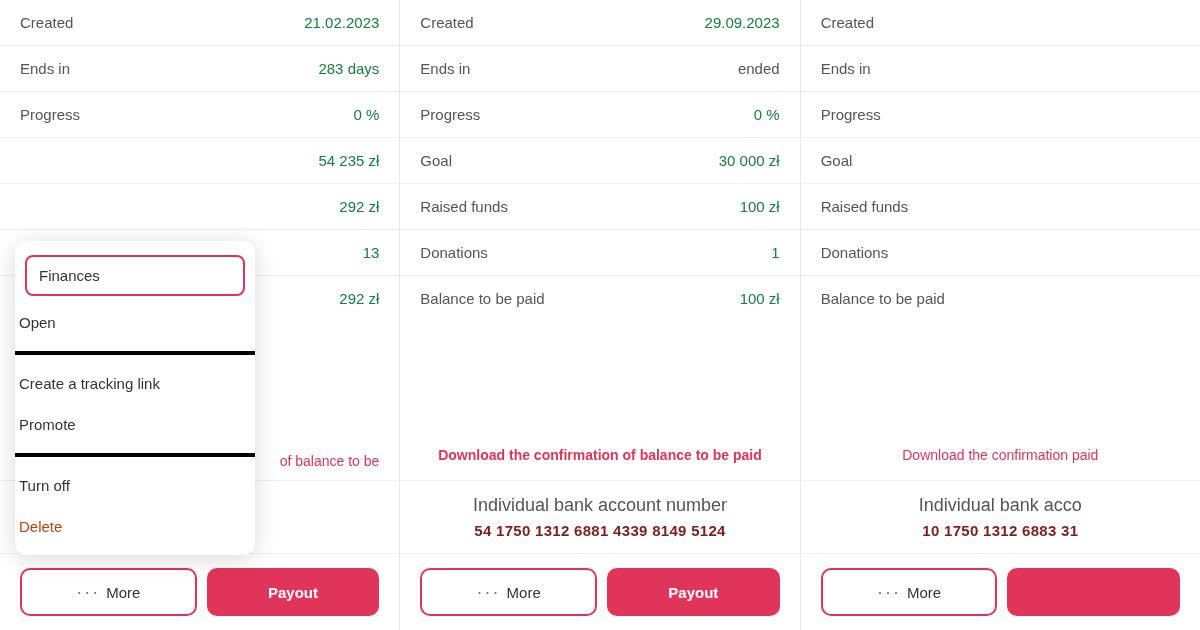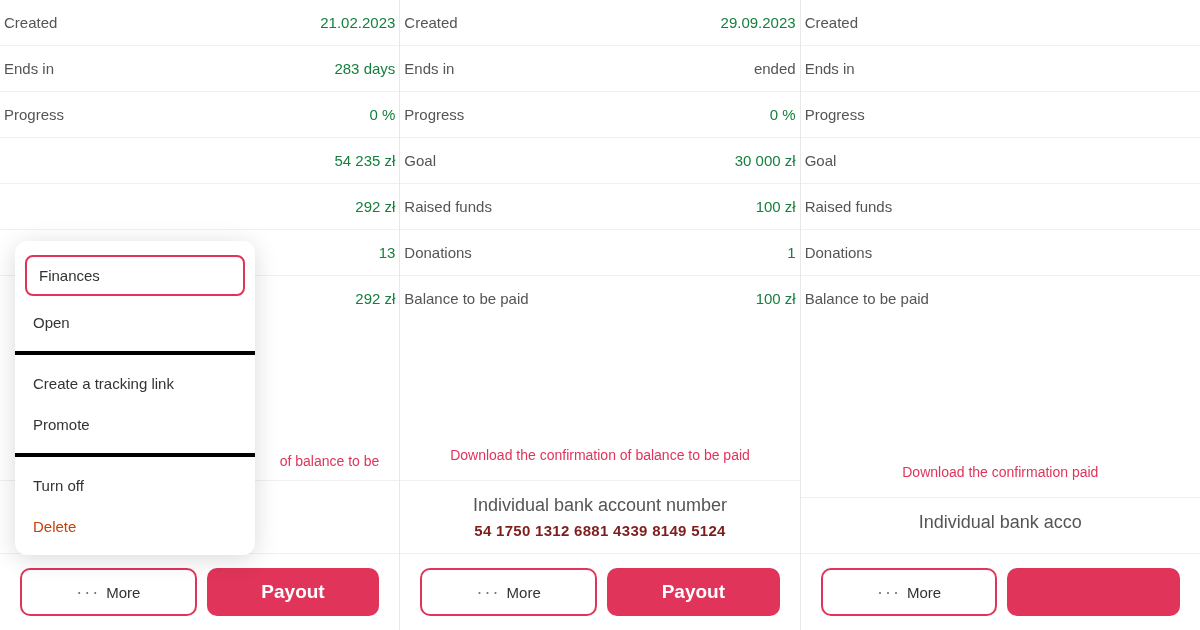--- a/index.html
+++ b/index.html
@@ -31,21 +31,21 @@
     }
 
     .card:last-child {
       border-right: none;
     }
 
     .card-row {
       display: flex;
       justify-content: space-between;
       align-items: baseline;
-      padding: 14px 4px;
+      padding: 14px 20px;
       border-bottom: 1px solid #f0f0f0;
       font-size: 15px;
       color: #333;
     }
 
     .card-row:last-of-type {
       border-bottom: none;
     }
 
     .card-row .label {
@@ -117,21 +117,21 @@
       border-color: #e0345a;
     }
 
     .btn-payout {
       flex: 1;
       height: 48px;
       border: none;
       border-radius: 10px;
       background: #e0345a;
       color: #fff;
-      font-size: 19px;
+      font-size: 15px;
       font-weight: 600;
       cursor: pointer;
     }
 
     .dots {
       font-size: 18px;
       letter-spacing: 2px;
       color: #777;
     }
 
@@ -151,21 +151,21 @@
     .dropdown-group {
       padding: 8px 0;
       border-bottom: 4px solid #000000;
     }
 
     .dropdown-group:last-child {
       border-bottom: none;
     }
 
     .dropdown-item {
-      padding: 12px 18px;
+      padding: 12px 4px;
       font-size: 15px;
       color: #333;
       cursor: pointer;
       display: flex;
       align-items: center;
     }
 
     .dropdown-item.finances {
       border: 2px solid #e0345a;
       border-radius: 8px;
@@ -276,21 +276,21 @@
       </div>
       <div class="card-row">
         <span class="label">Donations</span>
         <span class="value">1</span>
       </div>
       <div class="card-row">
         <span class="label">Balance to be paid</span>
         <span class="value">100 zł</span>
       </div>
     </div>
-    <div class="download-link" style="text-align:center;">Download the confirmation of balance to be paid</div>
+    <div class="download-link" style="text-align:center;font-weight:bold;">Download the confirmation of balance to be paid</div>
     <div class="bank-section">
       <div class="bank-label">Individual bank account number</div>
       <div class="bank-number">54 1750 1312 6881 4339 8149 5124</div>
     </div>
     <div class="card-footer">
       <button class="btn-more">
         <span class="dots">···</span>
         <span>More</span>
       </button>
       <button class="btn-payout">Payout</button>
@@ -324,20 +324,21 @@
         <span class="value"></span>
       </div>
       <div class="card-row">
         <span class="label">Balance to be paid</span>
         <span class="value"></span>
       </div>
     </div>
     <div class="download-link" style="text-align:center; overflow:hidden;">Download the confirmation paid</div>
     <div class="bank-section">
       <div class="bank-label">Individual bank acco</div>
+      <div class="bank-number">10 1750 1312 6883 31</div>
     </div>
     <div class="card-footer">
       <button class="btn-more">
         <span class="dots">···</span>
         <span>More</span>
       </button>
       <button class="btn-payout" style="background:#e0345a; min-width:50px;"></button>
     </div>
   </div>
 

